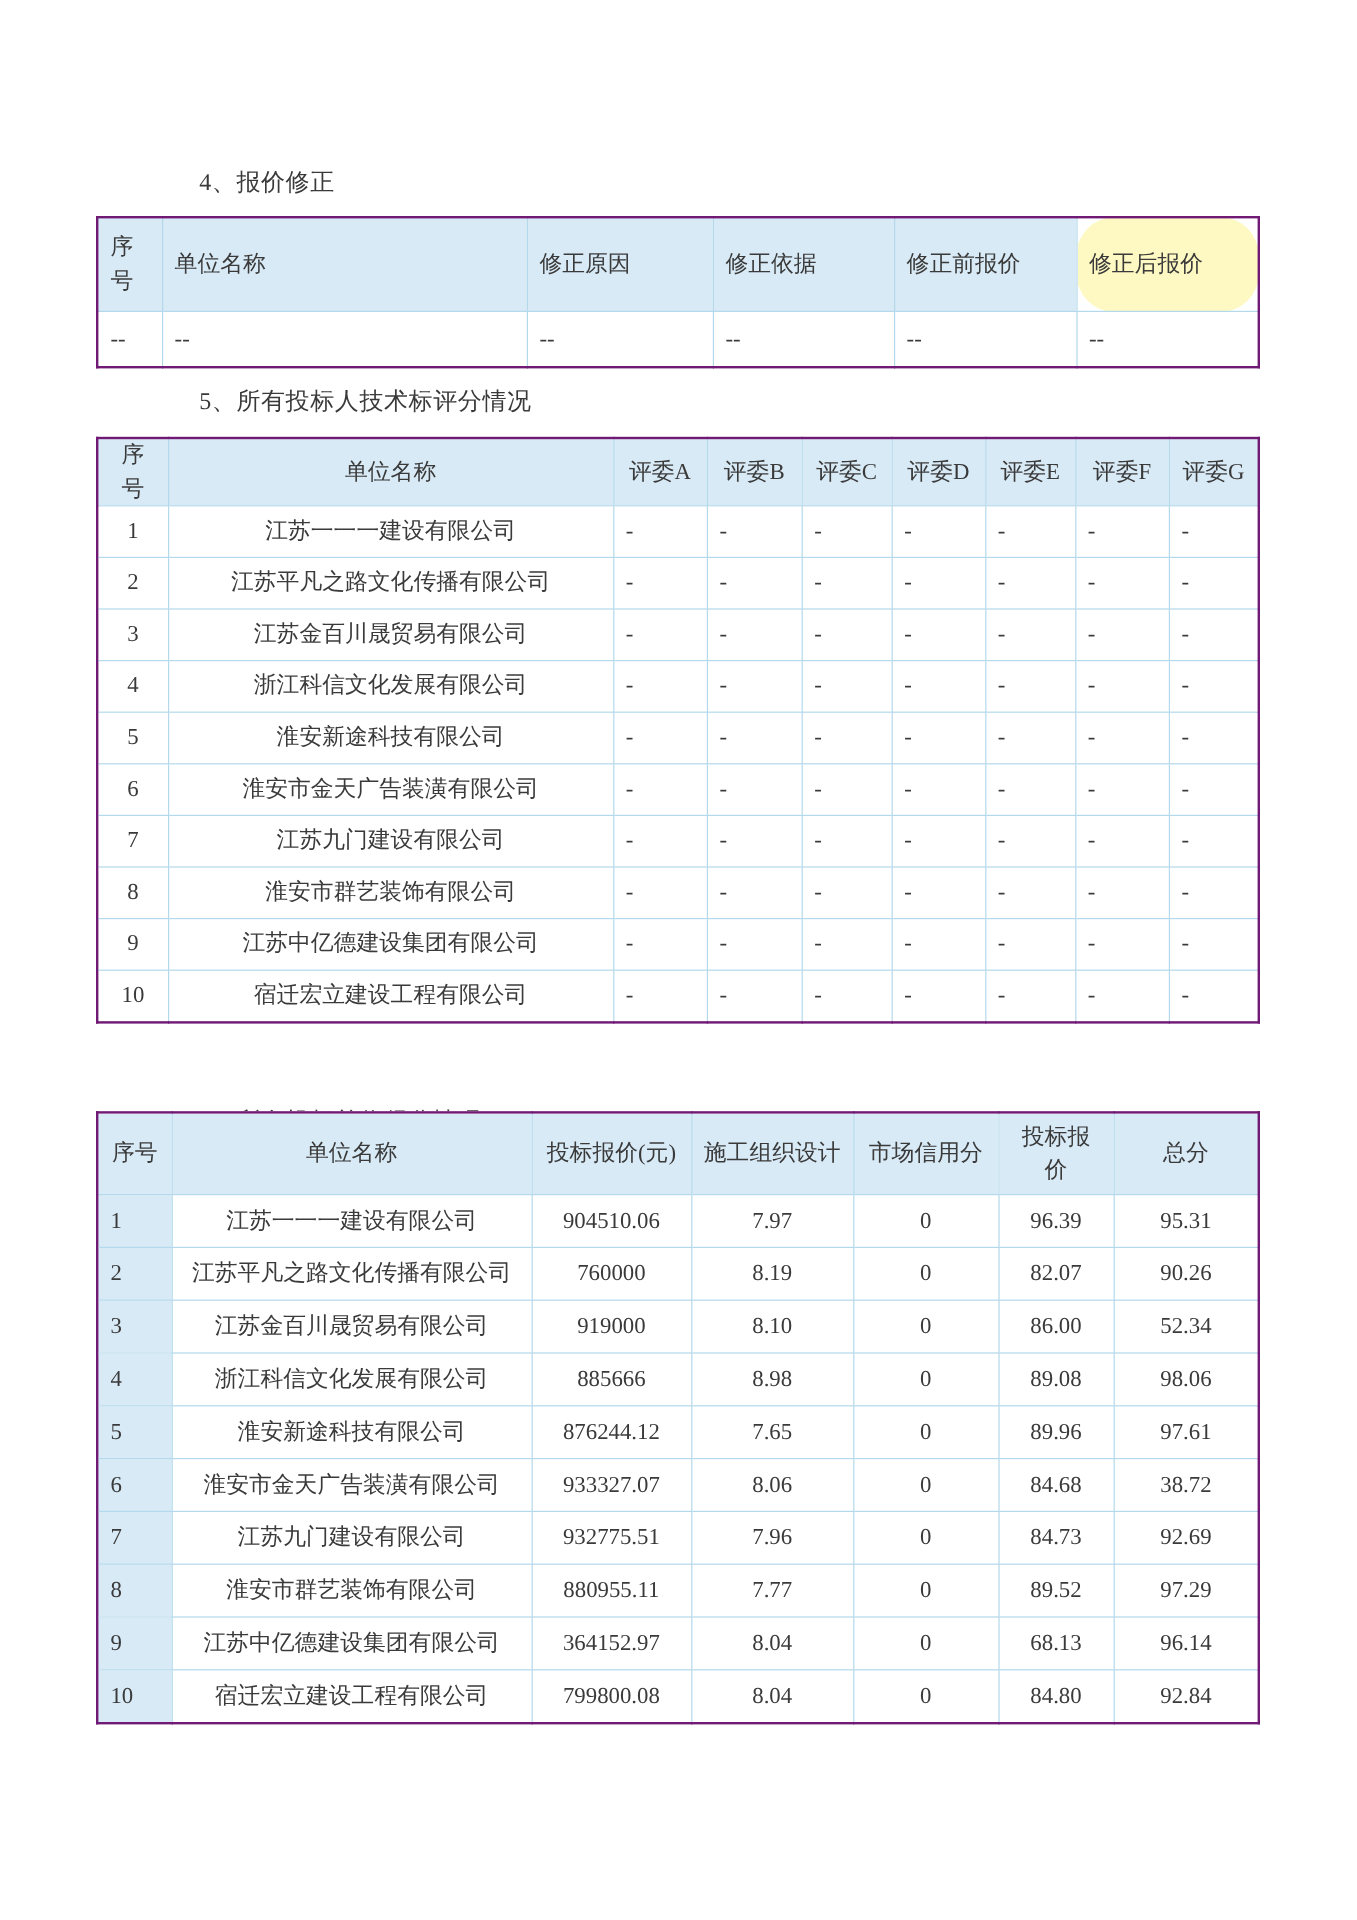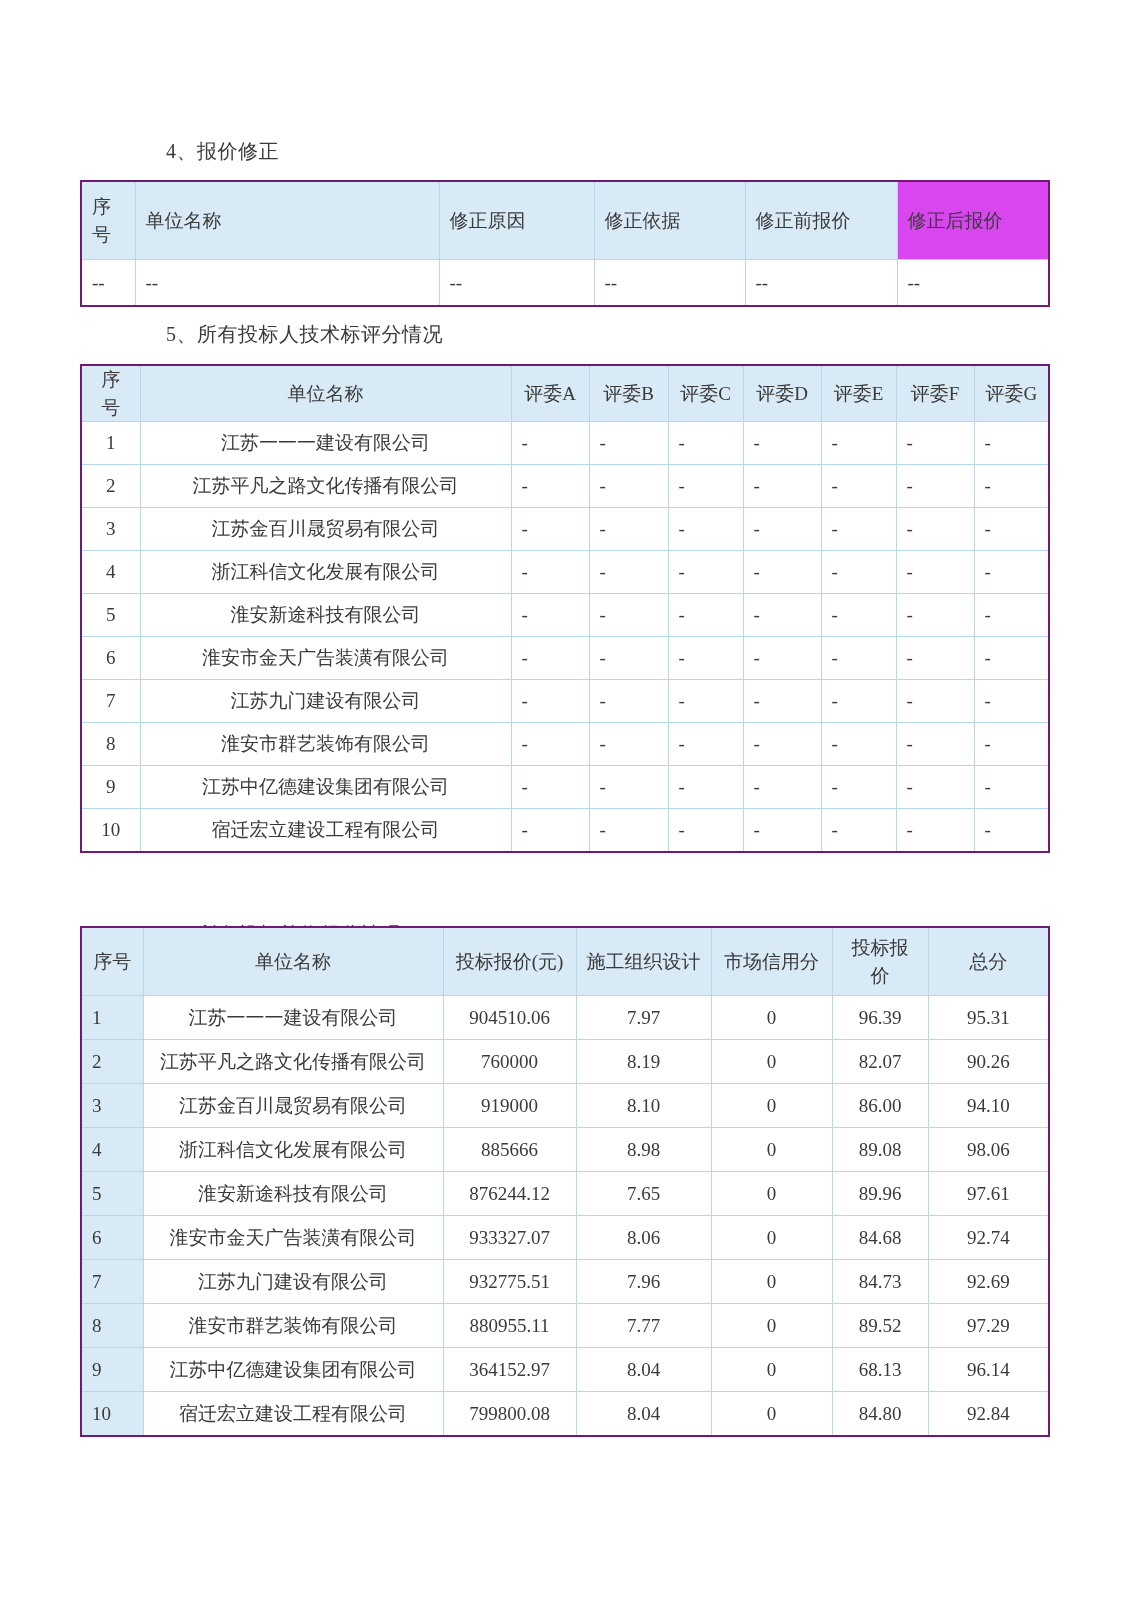--- a/index.html
+++ b/index.html
@@ -36,21 +36,21 @@
     border: 1px solid #b4d9ec;
     font-size: 19px;
     font-weight: normal;
     padding: 0 10px;
     vertical-align: middle;
     line-height: 1.45;
     overflow: hidden;
     word-break: break-all;
   }
   .doc-table th { background: #d8eaf6; }
-  .doc-table th.th-white { background: #d946ef; }
+  .doc-table th.th-white { background: #fef9c3; border-radius: 32px; }
   .doc-table td.td-blue { background: #d8eaf6; }
   .al { text-align: left; }
   .ac { text-align: center; }
   
   .t1 th { height: 77px; }
   .t1 td { height: 45px; }
   .t2 th { height: 42px; }
   .t2 td { height: 42px; }
   .t3 th { height: 67px; }
   .t3 td { height: 43px; }
@@ -274,21 +274,21 @@
         <td class="ac">82.07</td>
         <td class="ac">90.26</td>
       </tr>
       <tr>
         <td class="al td-blue">3</td>
         <td class="ac">江苏金百川晟贸易有限公司</td>
         <td class="ac">919000</td>
         <td class="ac">8.10</td>
         <td class="ac">0</td>
         <td class="ac">86.00</td>
-        <td class="ac">94.10</td>
+        <td class="ac">52.34</td>
       </tr>
       <tr>
         <td class="al td-blue">4</td>
         <td class="ac">浙江科信文化发展有限公司</td>
         <td class="ac">885666</td>
         <td class="ac">8.98</td>
         <td class="ac">0</td>
         <td class="ac">89.08</td>
         <td class="ac">98.06</td>
       </tr>
@@ -301,21 +301,21 @@
         <td class="ac">89.96</td>
         <td class="ac">97.61</td>
       </tr>
       <tr>
         <td class="al td-blue">6</td>
         <td class="ac">淮安市金天广告装潢有限公司</td>
         <td class="ac">933327.07</td>
         <td class="ac">8.06</td>
         <td class="ac">0</td>
         <td class="ac">84.68</td>
-        <td class="ac">92.74</td>
+        <td class="ac">38.72</td>
       </tr>
       <tr>
         <td class="al td-blue">7</td>
         <td class="ac">江苏九门建设有限公司</td>
         <td class="ac">932775.51</td>
         <td class="ac">7.96</td>
         <td class="ac">0</td>
         <td class="ac">84.73</td>
         <td class="ac">92.69</td>
       </tr>

